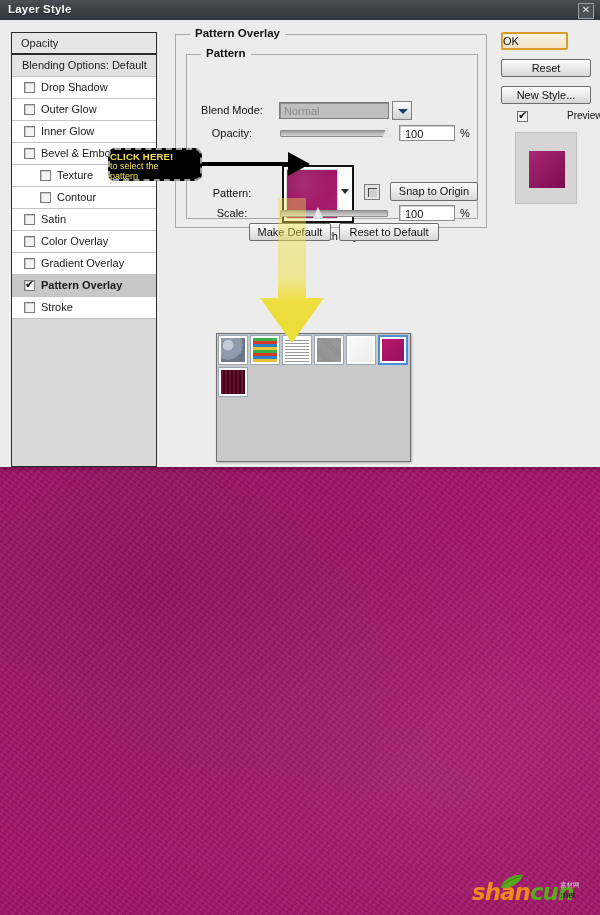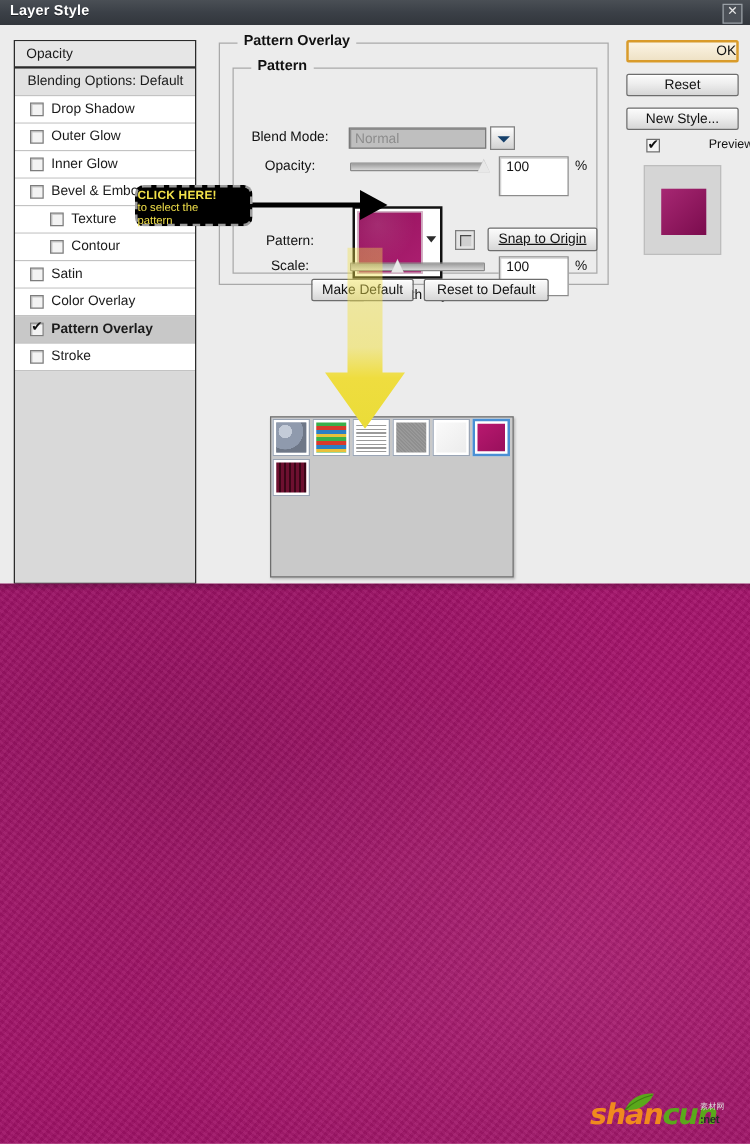--- a/index.html
+++ b/index.html
@@ -123,21 +123,21 @@
     content:"";position:absolute;left:0;top:0;
     border-left:5.5px solid transparent;border-right:5.5px solid transparent;
     border-bottom:11px solid #c7c7c7;
   }
   .sliderknob:before{
     content:"";position:absolute;left:0;top:1px;z-index:2;
     border-left:5px solid transparent;border-right:5px solid transparent;
     border-bottom:10px solid #e8e8e8;
   }
   .numbox{
-    position:absolute;width:56px;height:32px;
+    position:absolute;width:56px;height:16px;
     background:#fff;border:1px solid #8c8c8c;box-sizing:border-box;
     box-shadow:inset 1px 1px 0 #d0d0d0;
     padding-left:48px;
   }
   .numbox span{position:absolute;left:5px;top:2px;font-size:11px;color:#111;}
   .pct{position:absolute;font-size:11px;color:#111;}
 
   
   #patThumbWrap{
     position:absolute;left:95px;top:110px;width:72px;height:58px;
@@ -176,24 +176,24 @@
 
   #lnkChk{
     position:absolute;left:93px;top:175px;width:11px;height:11px;
     background:#f3f3f3;border:1px solid #6f6f6f;box-sizing:border-box;
   }
   #lnkChk:after{content:"\2714";position:absolute;left:0;top:-3px;font-size:11px;color:#111;}
   #lnkLbl{position:absolute;left:108px;top:175px;font-size:11px;color:#111;}
 
   
   #okbtn{
-    position:absolute;left:501px;top:12px;width:90px;height:18px;
+    position:absolute;left:501px;top:12px;width:67px;height:18px;
     background:linear-gradient(180deg,#fbf4e4,#efe2c6);
     border:2px solid #d99b2a;border-radius:2px;box-sizing:border-box;
-    font-size:11px;color:#111;text-align:right;line-height:14px;cursor:pointer;
+    font-size:11px;color:#111;text-align:left;line-height:14px;cursor:pointer;
   }
   #previewchk{
     position:absolute;left:517px;top:91px;width:11px;height:11px;
     background:#f6f6f6;border:1px solid #6f6f6f;box-sizing:border-box;
   }
   #previewchk:after{content:"\2714";position:absolute;left:0;top:-3px;font-size:11px;color:#111;}
   #previewlbl{position:absolute;left:531px;top:90px;font-size:10px;color:#111;padding-left:36px;}
   #previewbox{
     position:absolute;left:515px;top:112px;width:62px;height:72px;
     background:#d5d5d5;border:1px solid #bdbdbd;box-sizing:border-box;
@@ -325,20 +325,24 @@
           <span class="lbl">Contour</span>
         </div>
         <div class="srow opt">
           <div class="cbx"></div>
           <span class="lbl">Satin</span>
         </div>
         <div class="srow opt">
           <div class="cbx"></div>
           <span class="lbl">Color Overlay</span>
         </div>
+        <div class="srow opt">
+          <div class="cbx"></div>
+          <span class="lbl">Gradient Overlay</span>
+        </div>
         <div class="srow opt sel">
           <div class="cbx on"></div>
           <span class="lbl">Pattern Overlay</span>
         </div>
         <div class="srow opt">
           <div class="cbx"></div>
           <span class="lbl">Stroke</span>
         </div>
       </div>
     <div id="fillerrow"></div>
@@ -363,21 +367,21 @@
         <span>100</span>
       </div>
       <div class="pct" style="left:273px;top:72px;">%</div>
 
       <div class="flabel" style="left:2px;top:132px;width:86px;">Pattern:</div>
       <div id="patThumbWrap">
         <div id="patThumb"></div>
         <div id="patDrop"></div>
       </div>
       <div id="snapIcon"></div>
-      <div class="btn" style="left:203px;top:127px;width:88px;height:19px;line-height:17px;text-decoration:underline;">
+      <div class="btn" style="left:203px;top:127px;width:88px;height:19px;line-height:17px;">
         <span>Snap to Origin</span>
       </div>
 
       <div class="flabel" style="left:2px;top:152px;width:86px;">Scale:</div>
       <div class="slidertrack" style="left:93px;top:155px;width:108px;"></div>
       <div class="sliderknob" style="left:126px;top:152px;"></div>
       <div class="numbox" style="left:212px;top:150px;">
         <span>100</span>
       </div>
       <div class="pct" style="left:273px;top:152px;">%</div>

